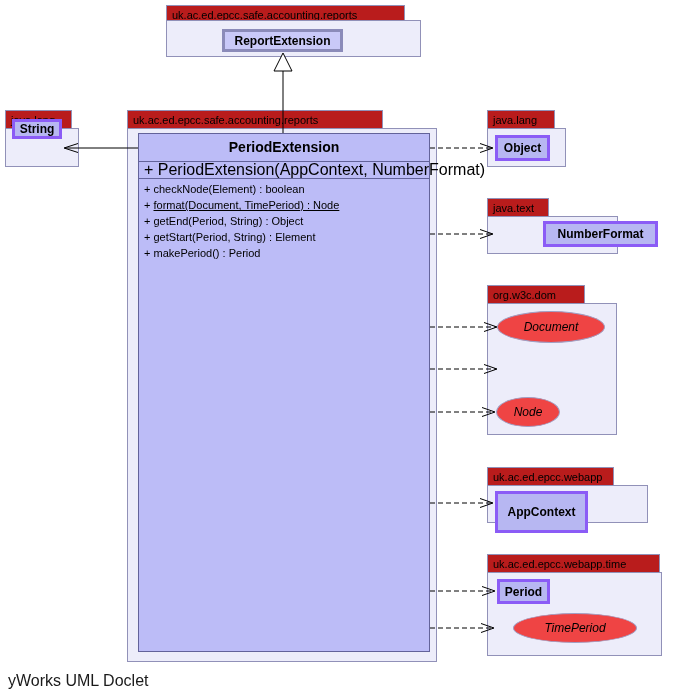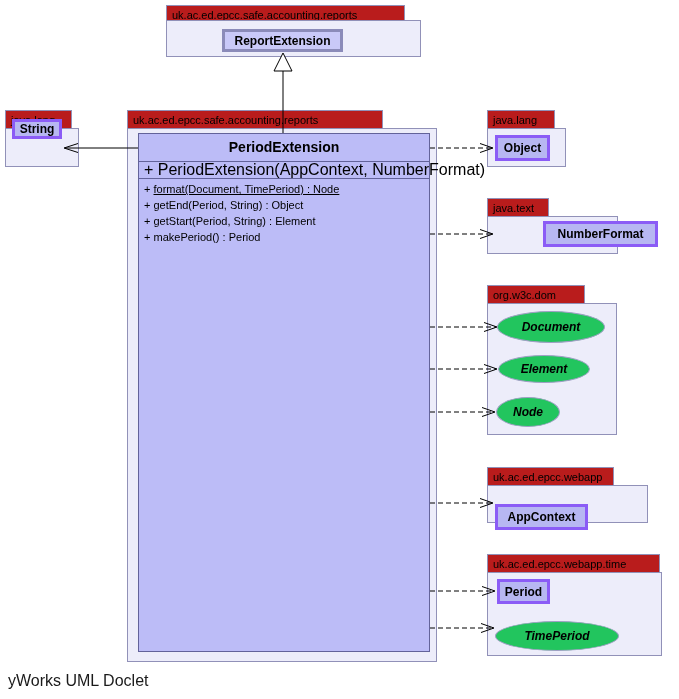--- a/index.html
+++ b/index.html
@@ -27,22 +27,22 @@
     background:#b7b7f2; border:3px solid #8b5cf6;
     font-size:12px; font-weight:bold; text-align:center;
     display:flex; align-items:center; justify-content:center;
     white-space:nowrap;
   }
   .cls-light { background:#c9c9f8; border-color:#8b8bb9; }
 
   
   .iface {
     position:absolute; box-sizing:border-box;
-    background:#22c55e; border:1px solid #9f9fc4; border-radius:50%;
-    font-size:12px; font-weight:bold; font-style:italic; text-align:center;
+    background:#ef4444; border:1px solid #9f9fc4; border-radius:50%;
+    font-size:12px; font-weight:normal; font-style:italic; text-align:center;
     display:flex; align-items:center; justify-content:center;
     white-space:nowrap;
   }
 
   
   .main-class {
     position:absolute; box-sizing:border-box;
     background:#bcbcf7; border:1px solid #63639a;
   }
   .main-class .hdr {
@@ -87,20 +87,24 @@
 
   <div class="main-class" style="left:138px;top:133px;width:292px;height:519px;">
     <div class="hdr">PeriodExtension</div>
     <div class="ctor-row">
       <span>+</span>
       <span>PeriodExtension(AppContext, NumberFormat)</span>
     </div>
     <div class="methods">
       <div class="m-row">
         <span>+</span>
+        <span>checkNode(Element) : boolean</span>
+      </div>
+      <div class="m-row">
+        <span>+</span>
         <span class="u">format(Document, TimePeriod) : Node</span>
       </div>
       <div class="m-row">
         <span>+</span>
         <span>getEnd(Period, String) : Object</span>
       </div>
       <div class="m-row">
         <span>+</span>
         <span>getStart(Period, String) : Element</span>
       </div>
@@ -115,31 +119,30 @@
   <div class="pkg-body" style="left:487px;top:128px;width:79px;height:39px;"></div>
   <div class="cls" style="left:495px;top:135px;width:55px;height:26px;">Object</div>
 
   <div class="pkg-tab" style="left:487px;top:198px;width:62px;height:18px;">java.text</div>
   <div class="pkg-body" style="left:487px;top:216px;width:131px;height:38px;"></div>
   <div class="cls" style="left:495px;top:221px;width:115px;height:26px;margin-left:48px;">NumberFormat</div>
 
   <div class="pkg-tab" style="left:487px;top:285px;width:98px;height:18px;">org.w3c.dom</div>
   <div class="pkg-body" style="left:487px;top:303px;width:130px;height:132px;"></div>
   <div class="iface" style="left:497px;top:311px;width:108px;height:32px;">Document</div>
-  <div class="iface" style="left:498px;top:355px;width:92px;height:28px;">Element</div>
   <div class="iface" style="left:496px;top:397px;width:64px;height:30px;">Node</div>
 
   <div class="pkg-tab" style="left:487px;top:467px;width:127px;height:18px;">uk.ac.ed.epcc.webapp</div>
   <div class="pkg-body" style="left:487px;top:485px;width:161px;height:38px;"></div>
-  <div class="cls" style="left:495px;top:504px;width:93px;height:26px;">AppContext</div>
+  <div class="cls" style="left:495px;top:491px;width:93px;height:42px;">AppContext</div>
 
   <div class="pkg-tab" style="left:487px;top:554px;width:173px;height:18px;">uk.ac.ed.epcc.webapp.time</div>
   <div class="pkg-body" style="left:487px;top:572px;width:175px;height:84px;"></div>
   <div class="cls" style="left:497px;top:579px;width:53px;height:25px;">Period</div>
-  <div class="iface" style="left:495px;top:613px;width:124px;height:30px;margin-top:8px;">TimePeriod</div>
+  <div class="iface" style="left:513px;top:613px;width:124px;height:30px;">TimePeriod</div>
 
   <svg class="overlay" width="679" height="699" viewBox="0 0 679 699">
 
     <g>
       <line x1="283" y1="133" x2="283" y2="71" stroke="#000" stroke-width="1"></line>
       <polygon points="283,53 274,71 292,71" fill="#ffffff" stroke="#000" stroke-width="1"></polygon>
     </g>
 
     <g>
       <line x1="138" y1="148" x2="66" y2="148" stroke="#000" stroke-width="1"></line>

